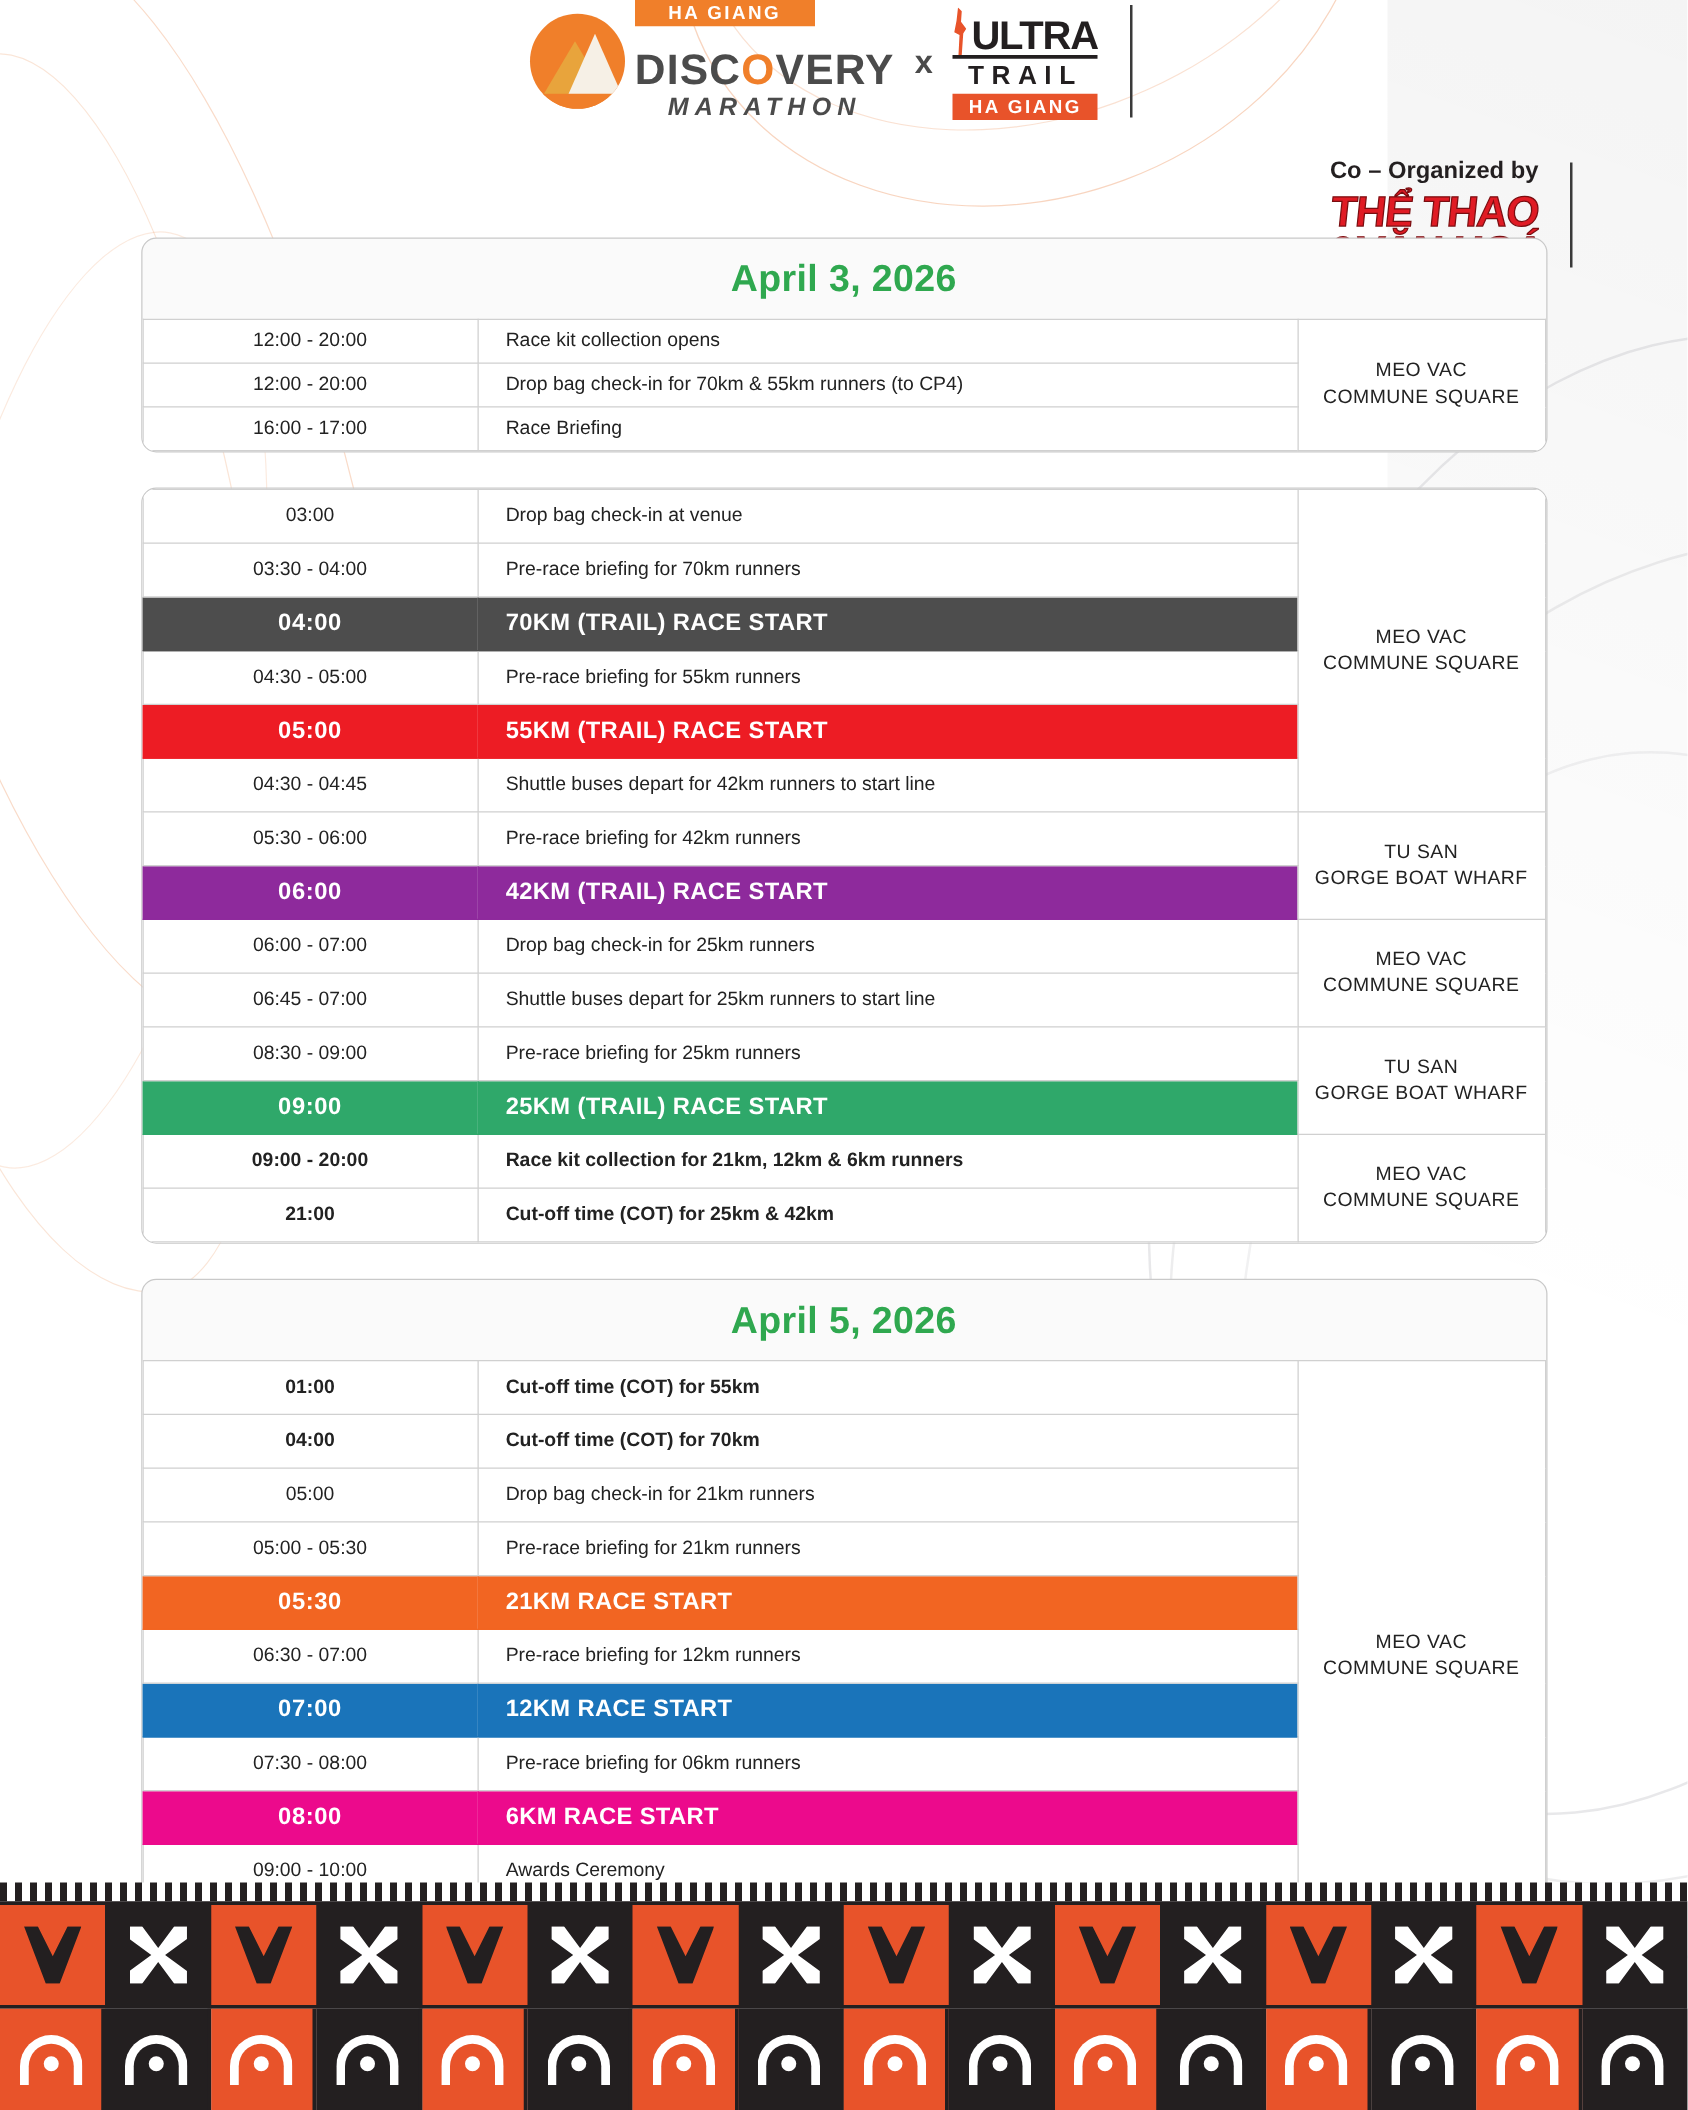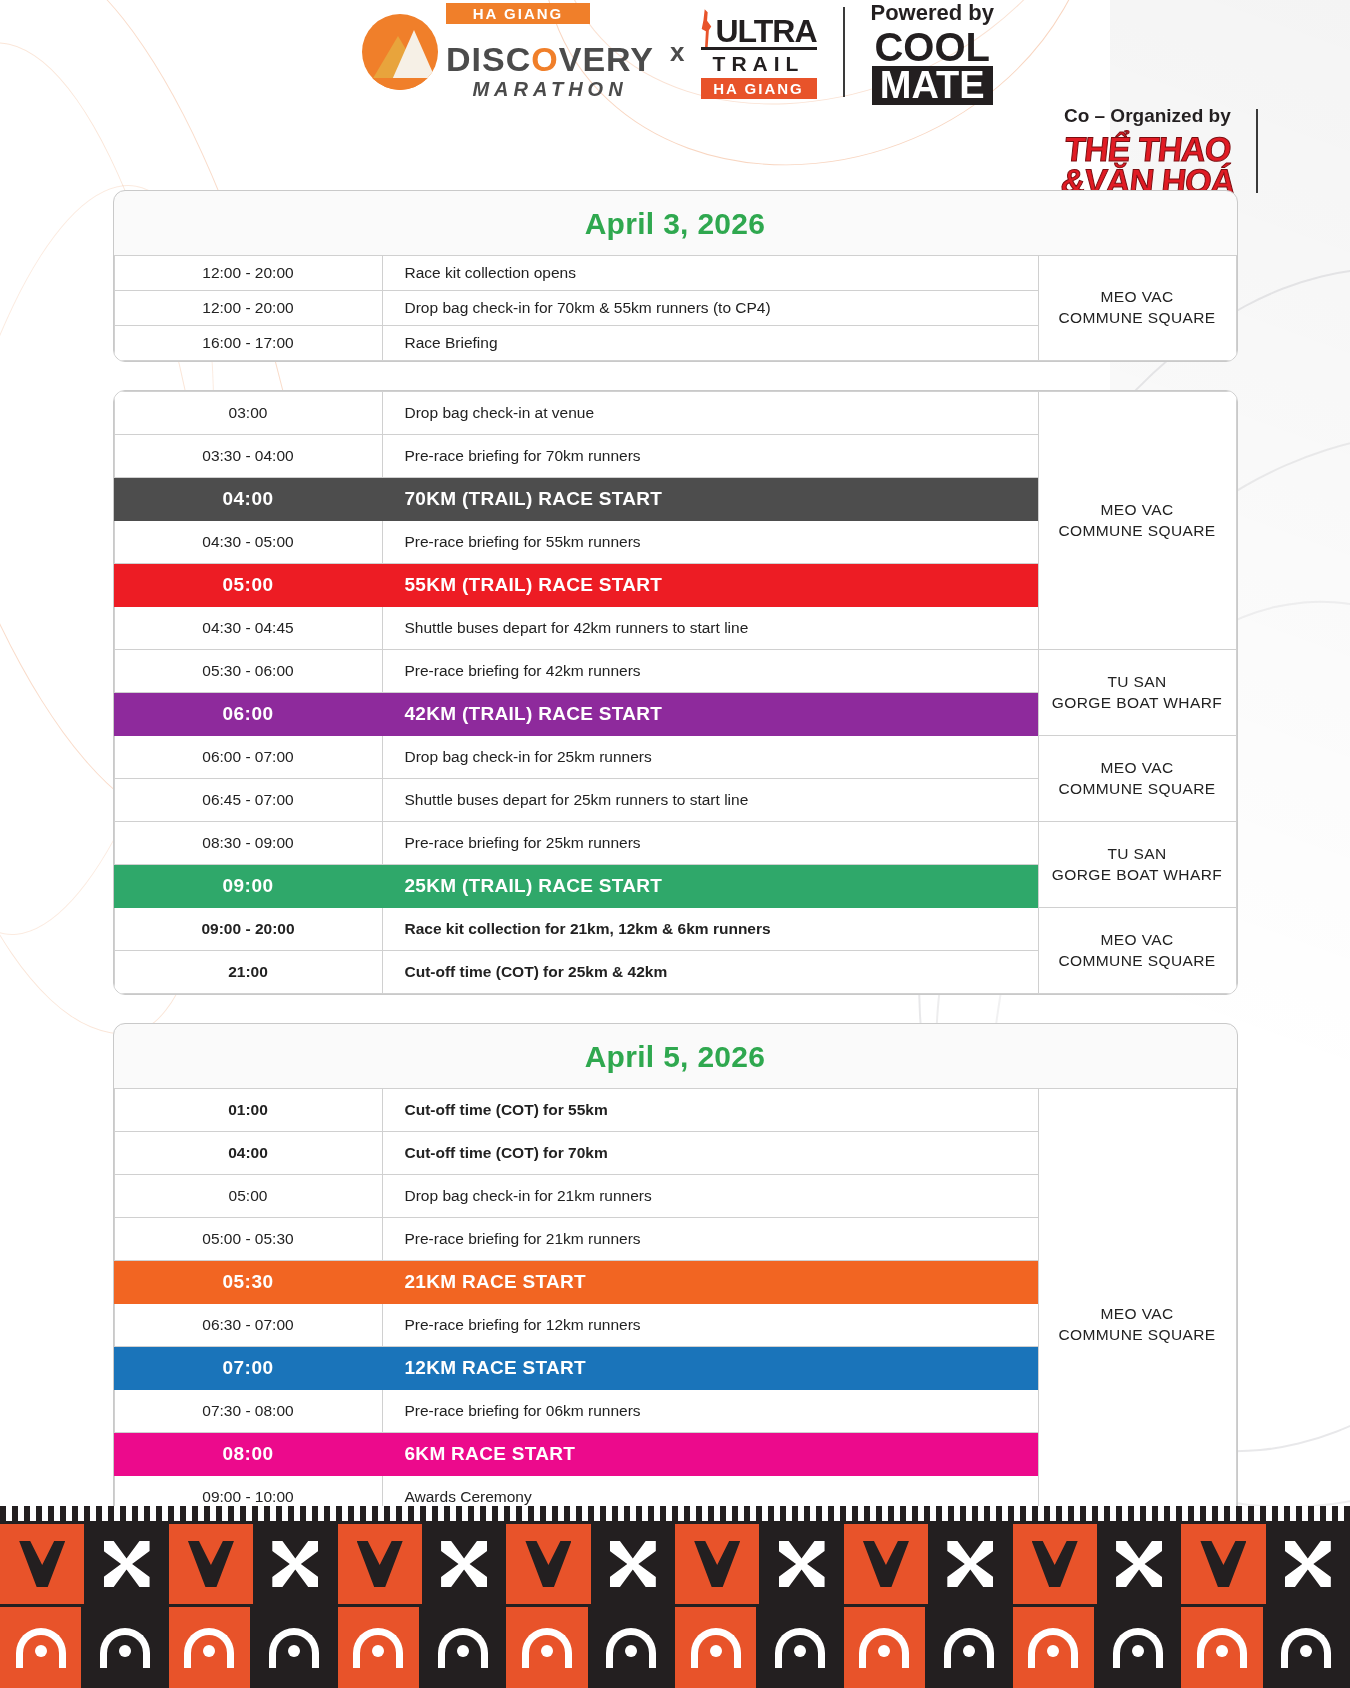--- a/index.html
+++ b/index.html
@@ -274,20 +274,21 @@
     padding: 0 8px;
     display: inline-block;
     letter-spacing: 0px;
   }
 
   .header-right {
     margin-left: auto;
     display: flex;
     align-items: center;
     padding-right: 30px;
+    margin-top: 28px;
   }
   .co-org, .org { text-align: center; }
   .co-label {
     font-size: 19px;
     font-weight: 700;
     color: #231f20;
     margin-bottom: 6px;
   }
   .ttvh {
     font-size: 34px;
@@ -517,25 +518,20 @@
       <div class="ultra-row">
         <div class="ultra-runner"></div>
         <div class="ultra-word">ULTRA</div>
       </div>
       <div class="ultra-trail">TRAIL</div>
       <div class="ultra-hg">HA GIANG</div>
     </div>
 
     <div class="divider"></div>
 
-    <div class="coolmate">
-      <div class="cm-powered">Powered by</div>
-      <div class="cm-cool">COOL</div>
-      <div class="cm-mate">MATE</div>
-    </div>
 
   </div>
 
   <div class="header-right">
     <div class="co-org">
       <div class="co-label">Co – Organized by</div>
       <div class="ttvh">THỂ THAO</div>
       <div class="ttvh small">&amp;VĂN HOÁ</div>
     </div>
     <div class="org-divider"></div>

